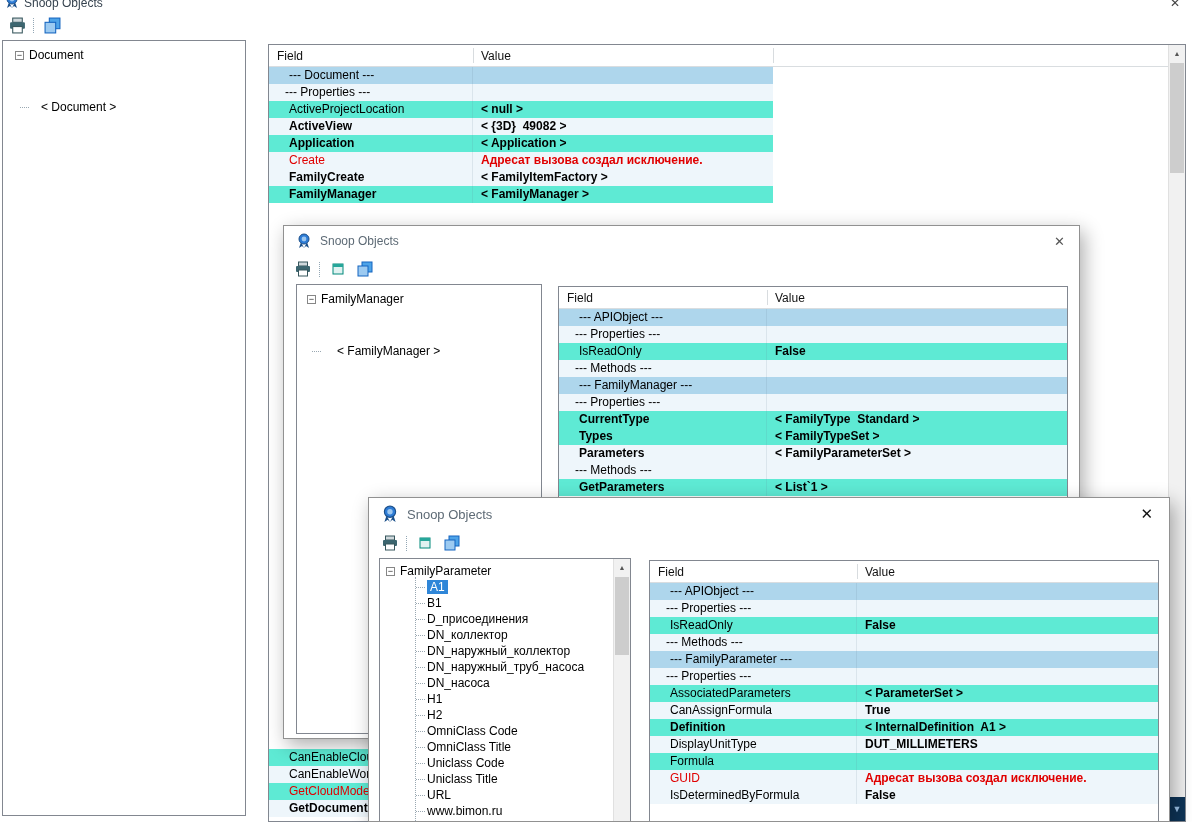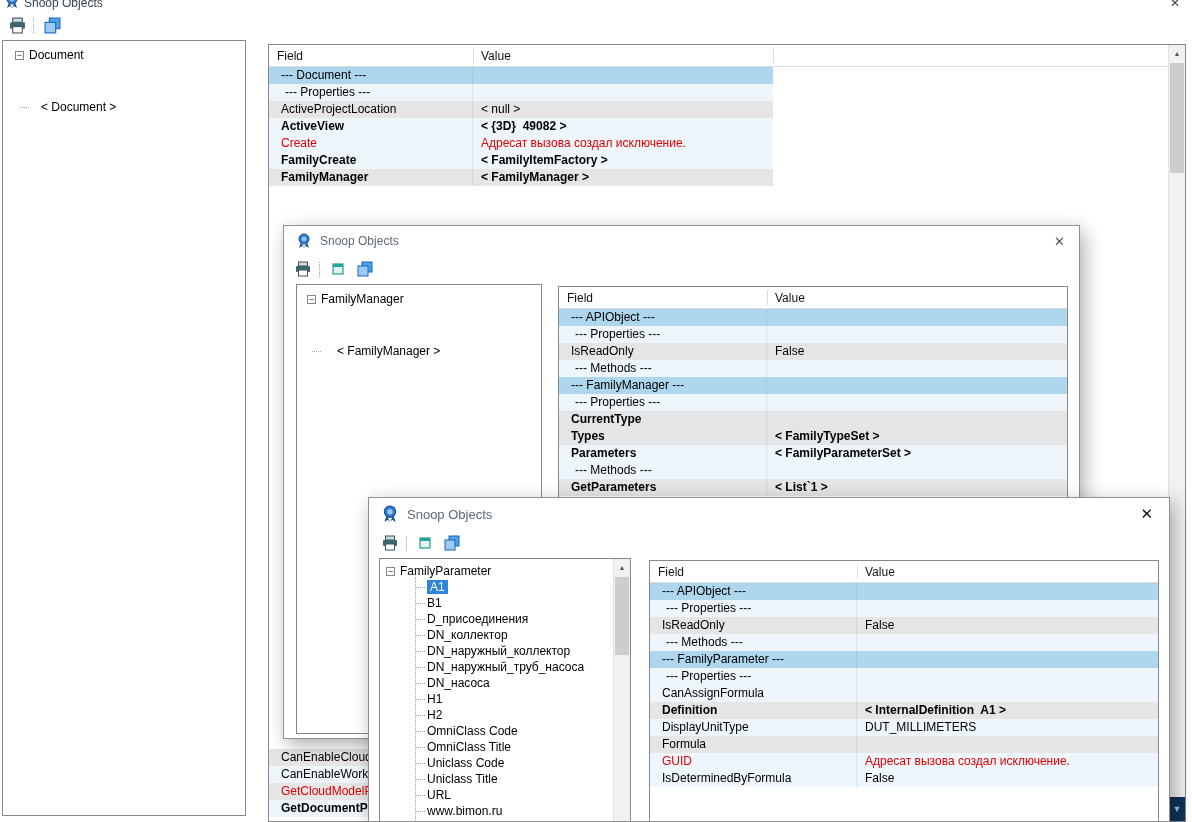--- a/index.html
+++ b/index.html
@@ -34,26 +34,26 @@
   .titem{position:relative;height:16px;line-height:16px;padding-left:47px;white-space:nowrap;overflow:hidden;}
   .titem::before{content:"";position:absolute;left:36px;top:8px;width:9px;border-top:1px dotted #9aa8b2;}
   .titem .sel{background:#2f86d8;color:#fff;padding:0 3px;}
 
   
   .thead{position:relative;height:22px;border-bottom:1px solid #d9dde0;background:#fff;}
   .thead .hf,.thead .hv{position:absolute;top:4px;color:#111;}
   .thead .hf{left:8px;}
   .hline{position:absolute;top:3px;bottom:3px;width:1px;background:#d8dcdf;}
   .rows{position:absolute;left:0;width:100%;}
-  .trow{display:flex;height:17px;line-height:17px;background:#e5e5e5;}
+  .trow{display:flex;height:17px;line-height:17px;background:#5eead4;}
   .trow.alt{background:#eef6fb;}
   .trow.section{background:#aed6ec;}
-  .trow .cf{padding-left:12px;border-right:1px solid rgba(100,130,150,.14);
+  .trow .cf{padding-left:20px;border-right:1px solid rgba(100,130,150,.14);
             white-space:pre;overflow:hidden;}
-  .trow .cv{padding-left:8px;flex:1;white-space:pre;overflow:hidden;}
+  .trow .cv{padding-left:8px;flex:1;white-space:pre;overflow:hidden;font-weight:bold;}
   .trow.subsection .cf{padding-left:16px;}
   .trow.bold{font-weight:bold;}
   .trow.error{color:#e00000;}
 
   
   .vscroll{position:absolute;top:0;right:0;width:17px;background:#f1f1f1;border-left:1px solid #e0e0e0;}
   .vs-btn{position:absolute;left:0;width:100%;height:17px;display:flex;align-items:center;
           justify-content:center;font-size:7px;color:#555;background:#f1f1f1;}
   .vs-btn.top{top:0;}
   .vs-btn.dark{bottom:0;height:24px;background:#0d3356;color:#9cc3e8;font-size:9px;}
@@ -168,20 +168,24 @@
           <div class="cv"></div>
         </div>
         <div class="trow normal">
           <div class="cf">ActiveProjectLocation</div>
           <div class="cv">&lt; null &gt;</div>
         </div>
         <div class="trow bold alt">
           <div class="cf">ActiveView</div>
           <div class="cv">&lt; {3D}  49082 &gt;</div>
         </div>
+        <div class="trow bold">
+          <div class="cf">Application</div>
+          <div class="cv">&lt; Application &gt;</div>
+        </div>
         <div class="trow error alt">
           <div class="cf">Create</div>
           <div class="cv">Адресат вызова создал исключение.</div>
         </div>
         <div class="trow bold alt">
           <div class="cf">FamilyCreate</div>
           <div class="cv">&lt; FamilyItemFactory &gt;</div>
         </div>
         <div class="trow bold">
           <div class="cf">FamilyManager</div>
@@ -291,20 +295,21 @@
         <div class="trow section">
           <div class="cf">--- FamilyManager ---</div>
           <div class="cv"></div>
         </div>
         <div class="trow subsection alt">
           <div class="cf">--- Properties ---</div>
           <div class="cv"></div>
         </div>
         <div class="trow bold">
           <div class="cf">CurrentType</div>
+          <div class="cv">&lt; FamilyType  Standard &gt;</div>
         </div>
         <div class="trow bold">
           <div class="cf">Types</div>
           <div class="cv">&lt; FamilyTypeSet &gt;</div>
         </div>
         <div class="trow bold alt">
           <div class="cf">Parameters</div>
           <div class="cv">&lt; FamilyParameterSet &gt;</div>
         </div>
         <div class="trow subsection alt">
@@ -411,22 +416,27 @@
           <div class="cv"></div>
         </div>
         <div class="trow section">
           <div class="cf">--- FamilyParameter ---</div>
           <div class="cv"></div>
         </div>
         <div class="trow subsection alt">
           <div class="cf">--- Properties ---</div>
           <div class="cv"></div>
         </div>
+        <div class="trow normal">
+          <div class="cf">AssociatedParameters</div>
+          <div class="cv">&lt; ParameterSet &gt;</div>
+        </div>
         <div class="trow normal alt">
           <div class="cf">CanAssignFormula</div>
+          <div class="cv">True</div>
         </div>
         <div class="trow bold">
           <div class="cf">Definition</div>
           <div class="cv">&lt; InternalDefinition  A1 &gt;</div>
         </div>
         <div class="trow normal alt">
           <div class="cf">DisplayUnitType</div>
           <div class="cv">DUT_MILLIMETERS</div>
         </div>
         <div class="trow normal">

